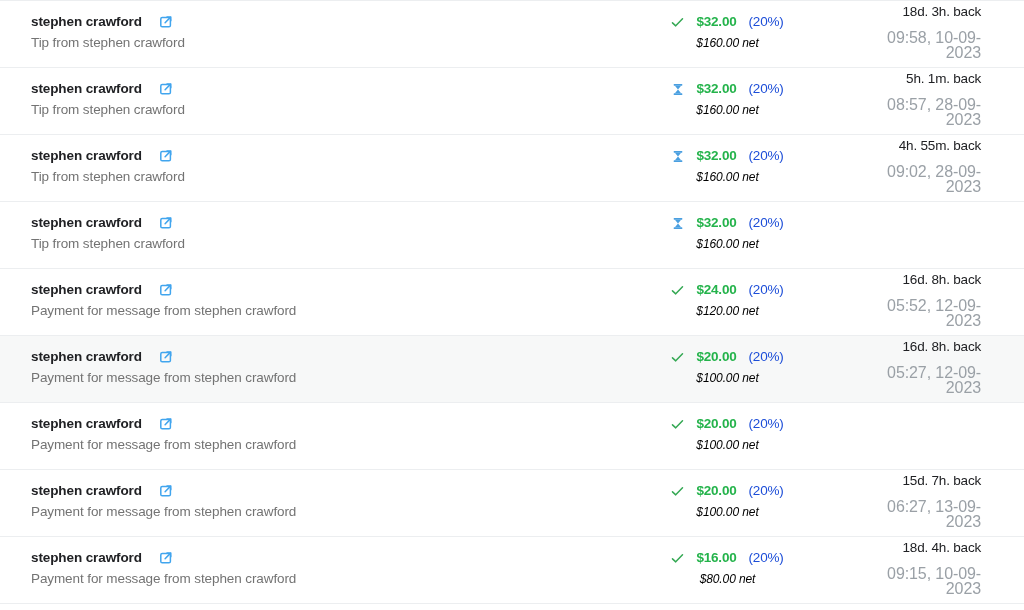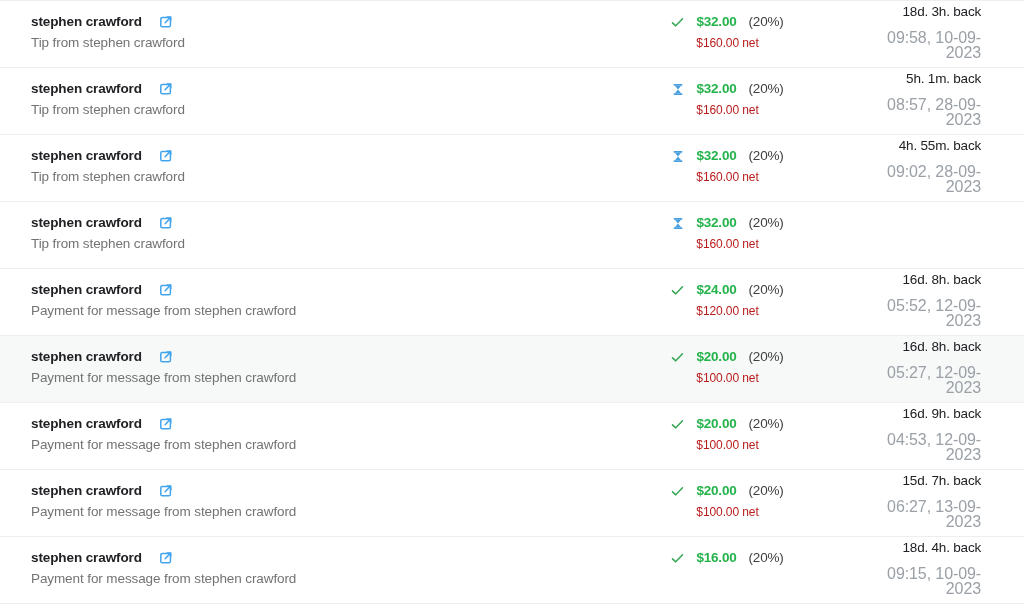--- a/index.html
+++ b/index.html
@@ -95,29 +95,30 @@
     height: 13px;
     flex: 0 0 13px;
   }
   .status-icon svg { display: block; }
   .amount-value {
     font-weight: bold;
     color: #24b34b;
     letter-spacing: -0.2px;
   }
   .amount-pct {
-    color: #404040;
+    color: #1d4ed8;
     letter-spacing: -0.2px;
   }
   .amount-net {
     font-size: 12px;
-    color: #b91c1c;
+    color: #000000;
     line-height: 15px;
     margin-top: 6px;
     letter-spacing: -0.1px;
+    font-style: italic;
   }
 
   
   .col-time {
     flex: 1 1 auto;
     padding: 3px 43px 0 0;
     box-sizing: border-box;
     text-align: right;
   }
   .time-relative {
@@ -352,24 +353,20 @@
           <span class="status-icon">
             <svg viewBox="0 0 14 14" width="13" height="13" aria-hidden="true">
               <path d="M1.6 7.4 L5.1 10.6 L12.4 3.0" fill="none" stroke="#34a853" stroke-width="1.6" stroke-linecap="round" stroke-linejoin="round"></path>
             </svg>
           </span>
           <span class="amount-value">$20.00</span>
           <span class="amount-pct">(20%)</span>
         </div>
         <div class="amount-net">$100.00 net</div>
       </div>
-      <div class="col-time">
-        <div class="time-relative">16d. 9h. back</div>
-        <div class="time-absolute">04:53, 12-09-2023</div>
-      </div>
     </div>
     <div class="row">
       <div class="col-source">
         <div class="source-title">
           <span class="source-name">stephen crawford</span>
           <span class="ext-link-icon">
             <svg viewBox="0 0 12 12" width="12" height="12" aria-hidden="true">
               <rect x="0.8" y="1.6" width="9.6" height="9.2" rx="1.4" ry="1.4" fill="none" stroke="#41a5ee" stroke-width="1.5"></rect>
               <path d="M5.1 6.7 L10.3 1.4" stroke="#41a5ee" stroke-width="1.5" stroke-linecap="round"></path>
               <path d="M7.0 1.1 L10.8 1.1 L10.8 4.8" fill="none" stroke="#41a5ee" stroke-width="1.5" stroke-linecap="round" stroke-linejoin="round"></path>
@@ -414,19 +411,20 @@
       <div class="col-amount">
         <div class="amount-line">
           <span class="status-icon">
             <svg viewBox="0 0 14 14" width="13" height="13" aria-hidden="true">
               <path d="M1.6 7.4 L5.1 10.6 L12.4 3.0" fill="none" stroke="#34a853" stroke-width="1.6" stroke-linecap="round" stroke-linejoin="round"></path>
             </svg>
           </span>
           <span class="amount-value">$16.00</span>
           <span class="amount-pct">(20%)</span>
         </div>
+        <div class="amount-net">$80.00 net</div>
       </div>
       <div class="col-time">
         <div class="time-relative">18d. 4h. back</div>
         <div class="time-absolute">09:15, 10-09-2023</div>
       </div>
     </div>
   </div>
 
 </body></html>

